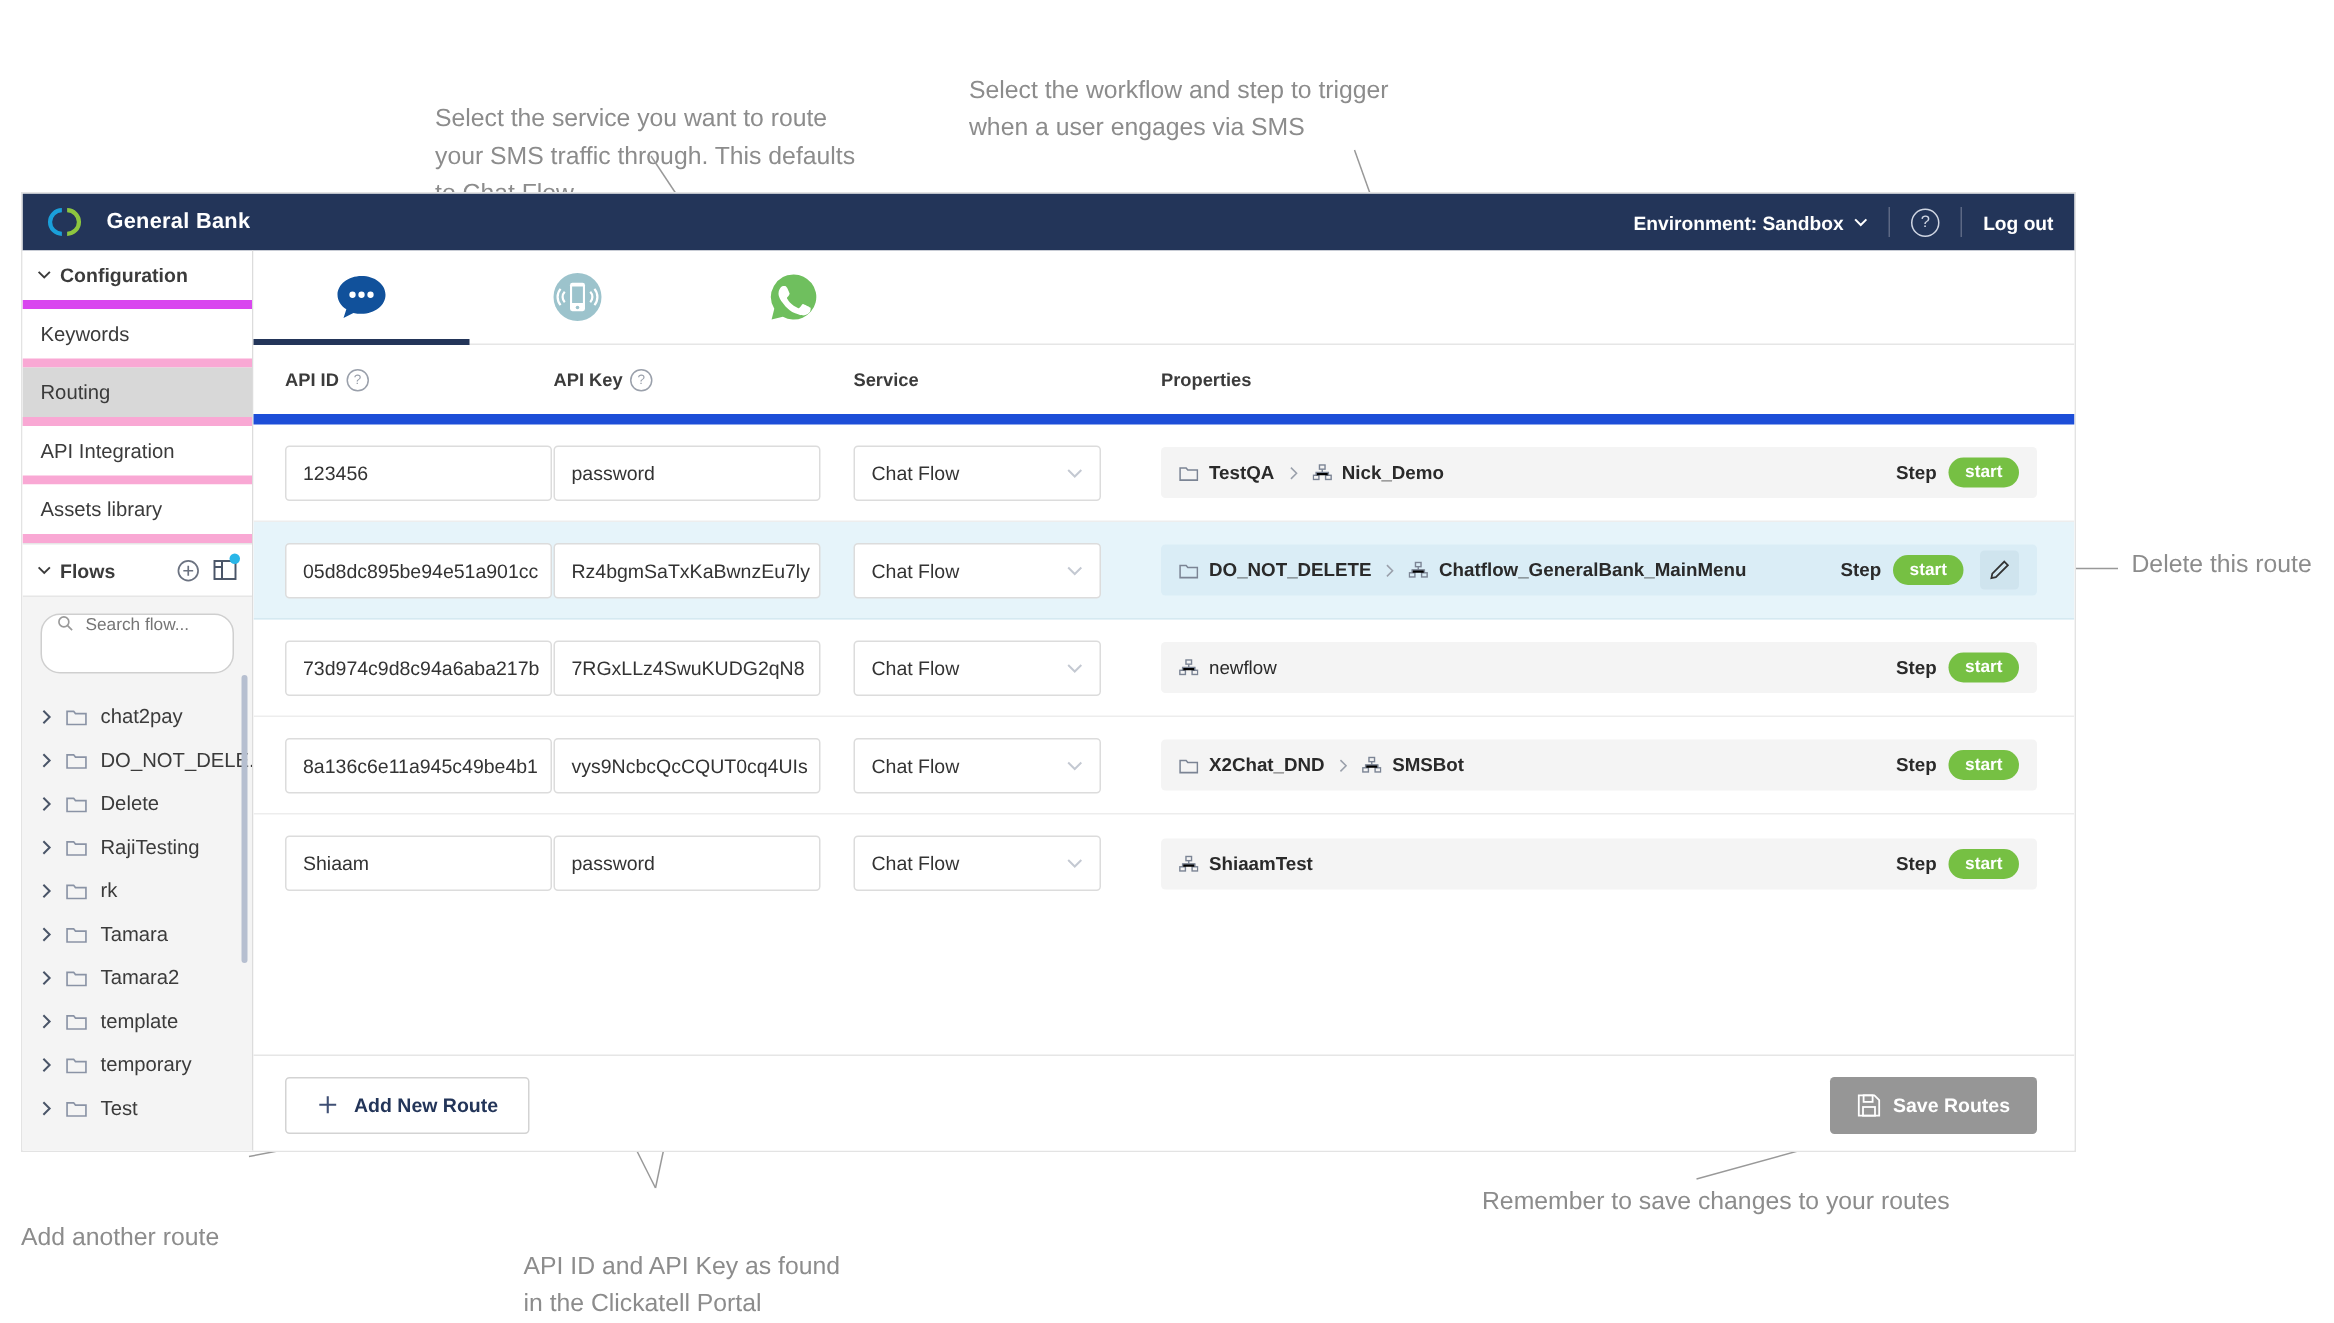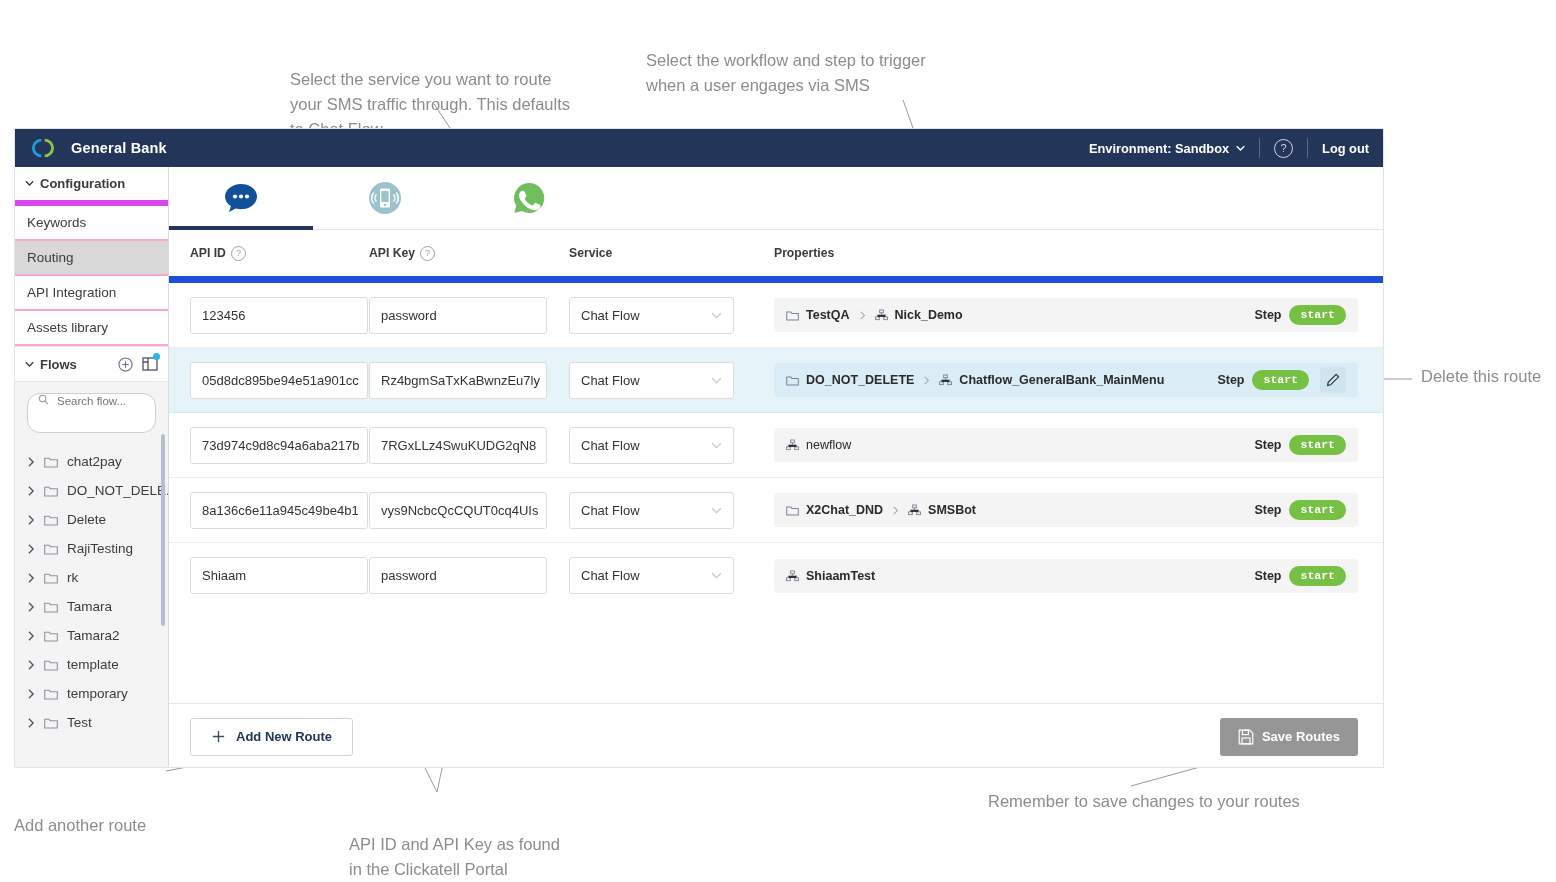--- a/index.html
+++ b/index.html
@@ -57,21 +57,21 @@
     box-sizing:border-box;
   }
   .side-sec-head{
     display:flex;align-items:center;gap:6px;
     padding:9px 10px;font-size:13px;font-weight:bold;color:#3b3b3b;
     border-bottom:6px solid #d946ef;
   }
   .chev-d{width:9px;height:9px;flex:0 0 auto;}
   .side-item{
     padding:9px 12px;font-size:13.5px;color:#3b3b3b;
-    border-bottom:2px solid #f9a8d4;background:#fff;
+    border-bottom:6px solid #f9a8d4;background:#fff;
   }
   .side-item.active{background:#d8d8d8;}
   .flows-head{
     display:flex;align-items:center;padding:9px 10px;
     font-size:13px;font-weight:bold;color:#3b3b3b;
     border-top:1px solid #e6e6e6;border-bottom:1px solid #e6e6e6;
     background:#fff;
   }
   .flows-head .sp{margin-left:auto;display:flex;align-items:center;gap:9px;}
   .ic-plus{width:15px;height:15px;}
@@ -156,21 +156,21 @@
     background:#f4f4f4;border-radius:3px;height:34px;display:flex;align-items:center;
     padding:0 12px;box-sizing:border-box;font-size:12.5px;color:#2a2a2a;gap:7px;
   }
   .row.sel .props{background:#daedf6;}
   .props .bc-sep{width:7px;height:9px;margin:0 2px;}
   .props .nm{font-weight:bold;}
   .props .right{margin-left:auto;display:flex;align-items:center;gap:8px;}
   .steplbl{font-weight:bold;font-size:12.5px;color:#2a2a2a;}
   .pill{
     background:#76c043;color:#fff;font-size:11.5px;font-weight:bold;
-    border-radius:10px;padding:2px 11px;line-height:16px;font-family:Liberation Mono, monospace;
+    border-radius:10px;padding:2px 11px;line-height:16px;
   }
   .pencil-btn{
     width:26px;height:26px;border-radius:3px;background:#cfe4ee;
     display:flex;align-items:center;justify-content:center;margin-left:3px;
   }
   .ic-folder2{width:13px;height:11px;flex:0 0 auto;}
   .ic-flow{width:13px;height:12px;flex:0 0 auto;}
 
   
   .footer{

